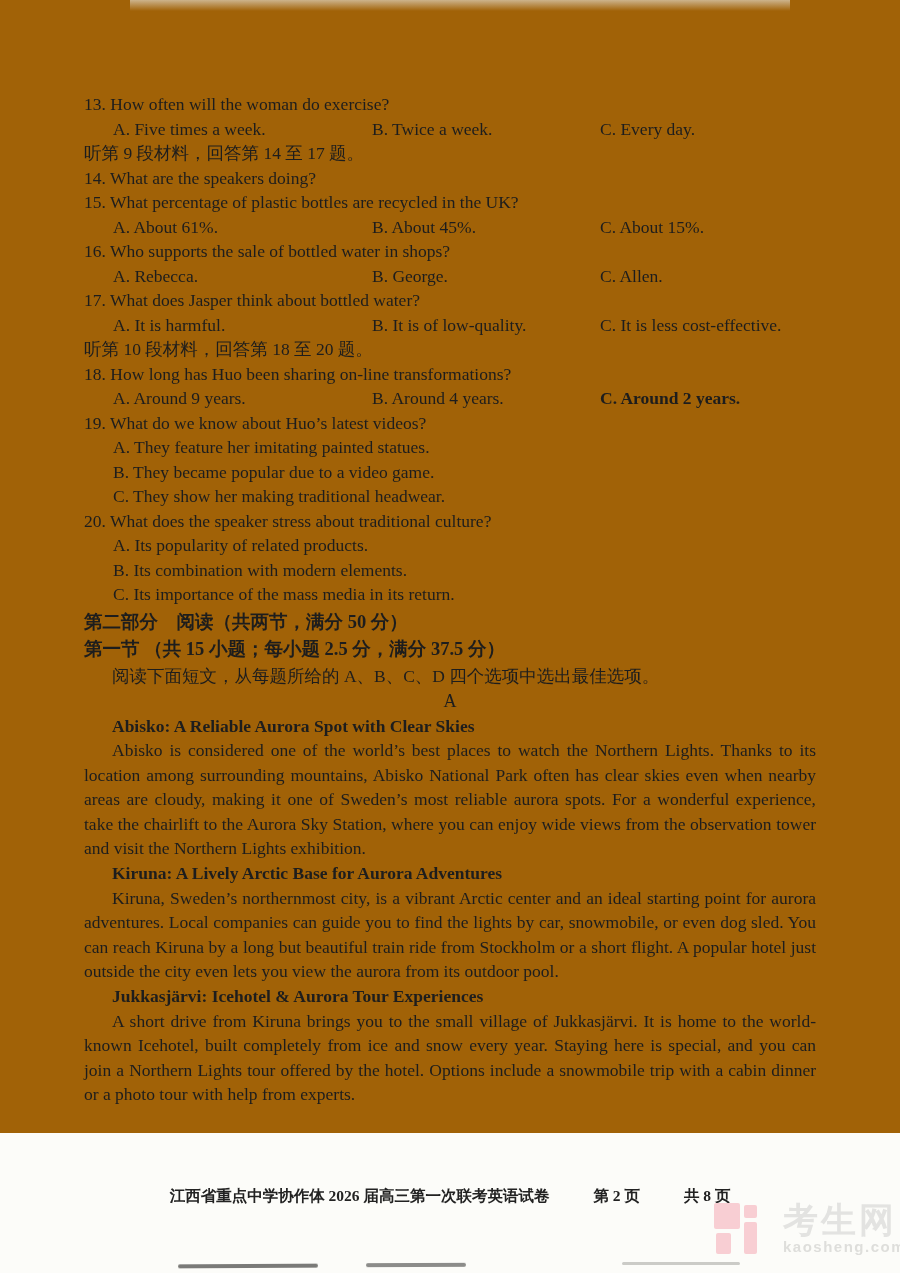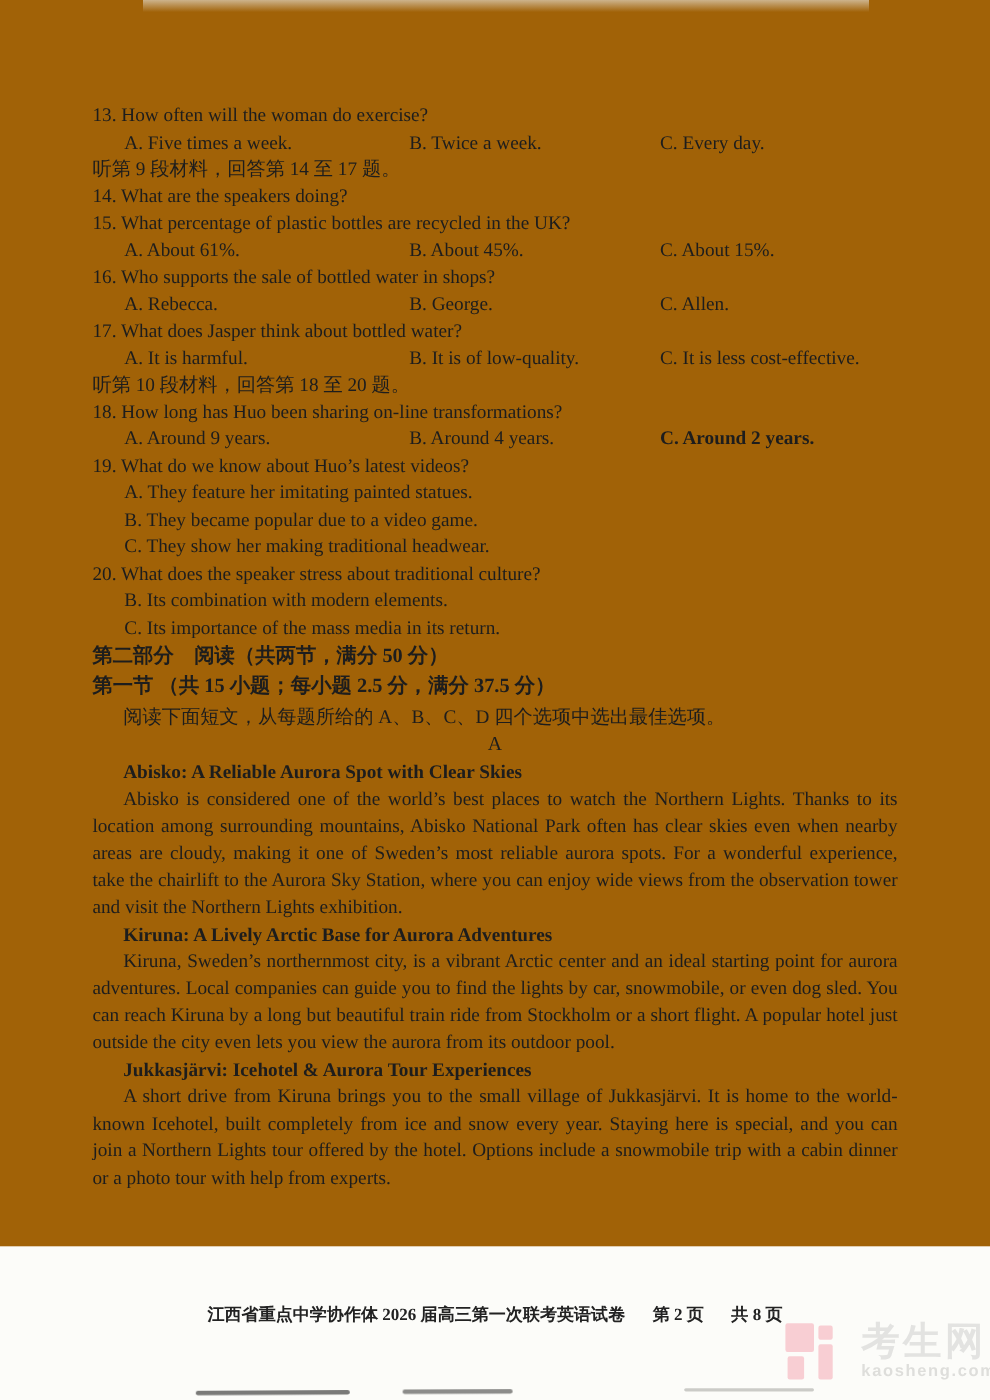--- a/index.html
+++ b/index.html
@@ -46,21 +46,21 @@
   .passage-label { height: 25px; line-height: 25px; text-align: center; font-size: 18px; }
 
   .para {
     margin: 0; text-indent: 28px; text-align: justify;
     line-height: 24.6px;
   }
   .subhead { margin: 0; padding-left: 28px; font-weight: bold; line-height: 24.6px; white-space: nowrap; }
 
   .footer {
     position: absolute; top: 1186px; left: 84px; width: 732px;
-    display: flex; justify-content: center; gap: 25px;
+    display: flex; justify-content: center; gap: 44px;
     font-size: 15.5px; font-weight: 600; color: #222;
     line-height: 20px;
     align-items: center;
   }
   .footer span { white-space: nowrap; }
 
   
   .wm { position: absolute; left: 714px; top: 1202px; display: flex; gap: 9px; align-items: flex-start; }
   .wm-logo { position: relative; width: 44px; height: 54px; }
   .wm-logo span { position: absolute; background: #f8ced3; border-radius: 2px; display: block; }
@@ -120,20 +120,21 @@
     <div class="opts">
       <span class="oA">A. Around 9 years.</span>
       <span class="oB">B. Around 4 years.</span>
       <span class="oC bolder">C. Around 2 years.</span>
     </div>
     <div class="line">19. What do we know about Huo’s latest videos?</div>
     <div class="opt-stack">A. They feature her imitating painted statues.</div>
     <div class="opt-stack">B. They became popular due to a video game.</div>
     <div class="opt-stack">C. They show her making traditional headwear.</div>
     <div class="line">20. What does the speaker stress about traditional culture?</div>
+    <div class="opt-stack">A. Its popularity of related products.</div>
     <div class="opt-stack">B. Its combination with modern elements.</div>
     <div class="opt-stack">C. Its importance of the mass media in its return.</div>
 
     <div class="h-part">第二部分　阅读（共两节，满分 50 分）</div>
     <div class="h-sec">第一节 （共 15 小题；每小题 2.5 分，满分 37.5 分）</div>
     <div class="directions">阅读下面短文，从每题所给的 A、B、C、D 四个选项中选出最佳选项。</div>
     <div class="passage-label">A</div>
 
     <p class="subhead">Abisko: A Reliable Aurora Spot with Clear Skies</p>
     <p class="para">Abisko is considered one of the world’s best places to watch the Northern Lights. Thanks to its location among surrounding mountains, Abisko National Park often has clear skies even when nearby areas are cloudy, making it one of Sweden’s most reliable aurora spots. For a wonderful experience, take the chairlift to the Aurora Sky Station, where you can enjoy wide views from the observation tower and visit the Northern Lights exhibition.</p>

